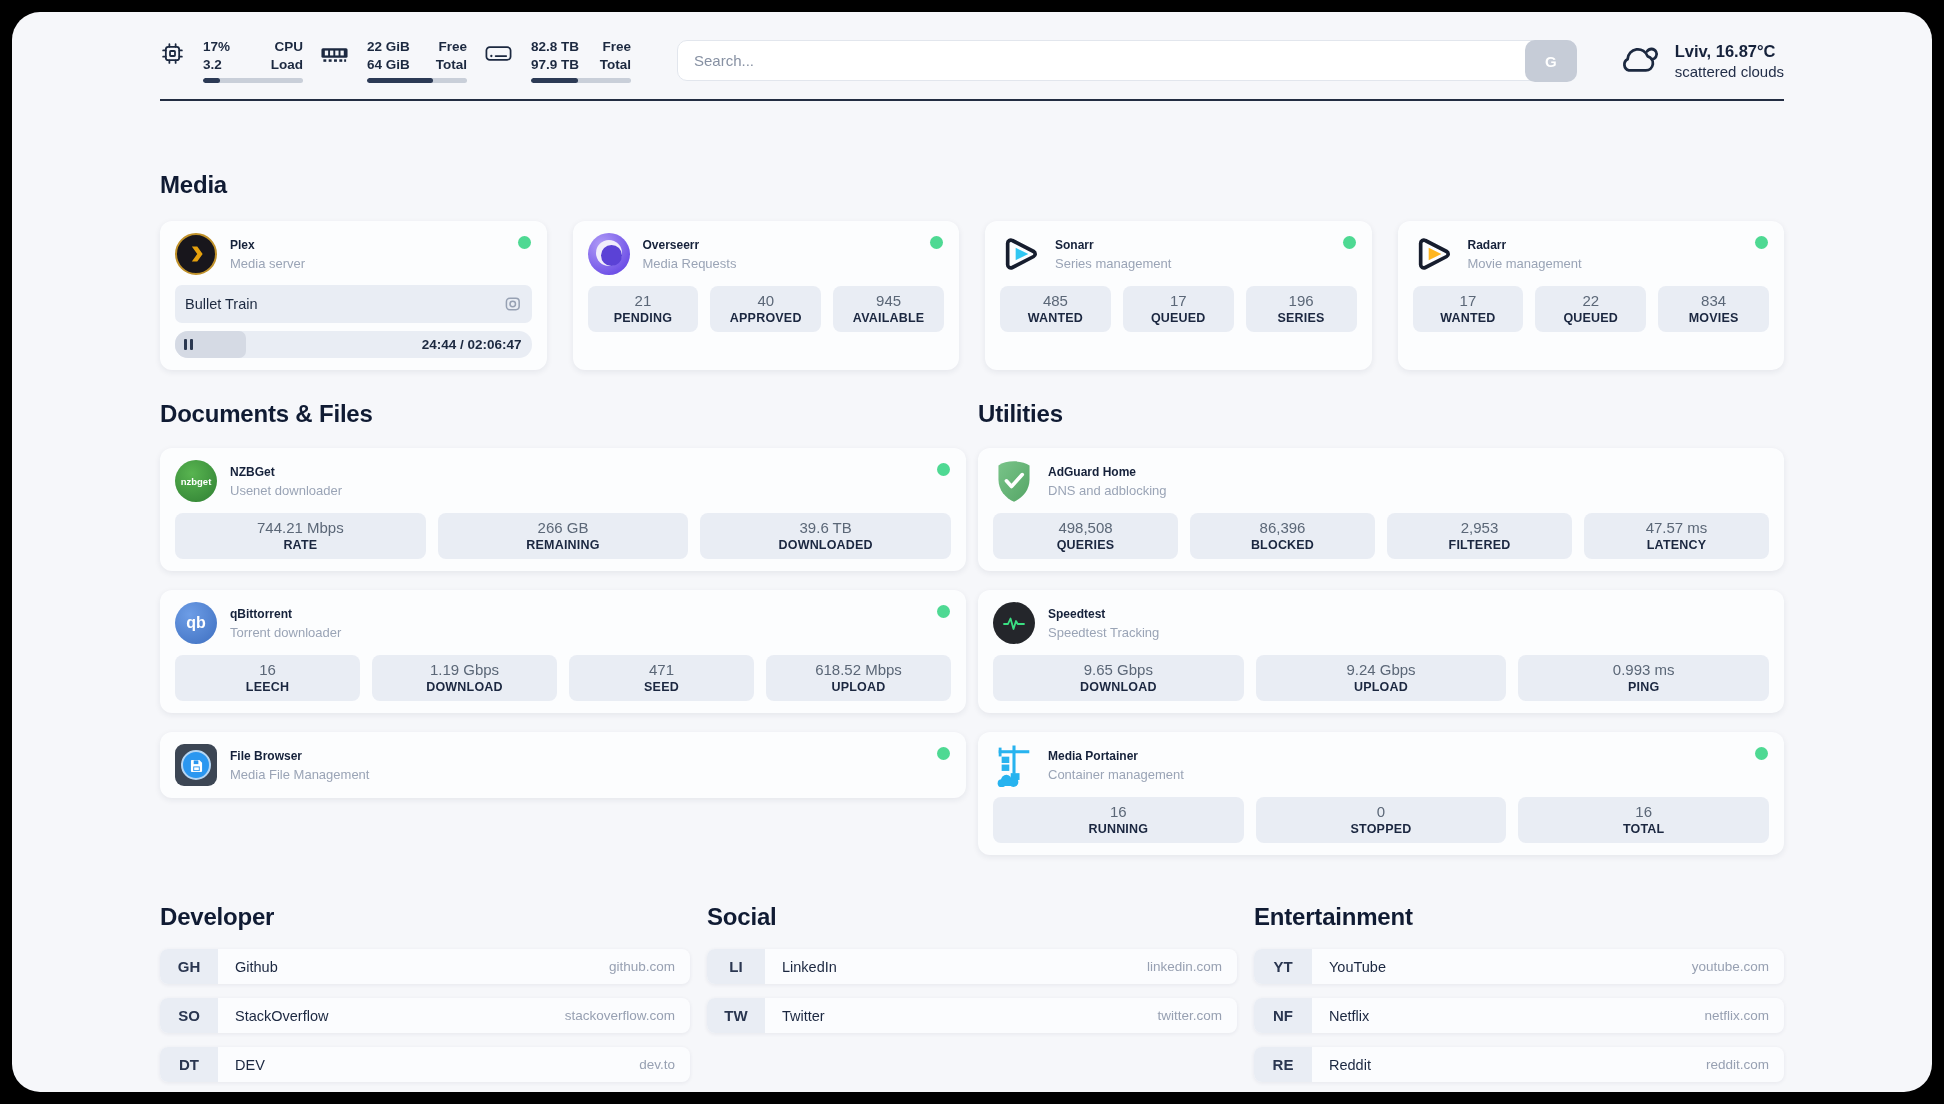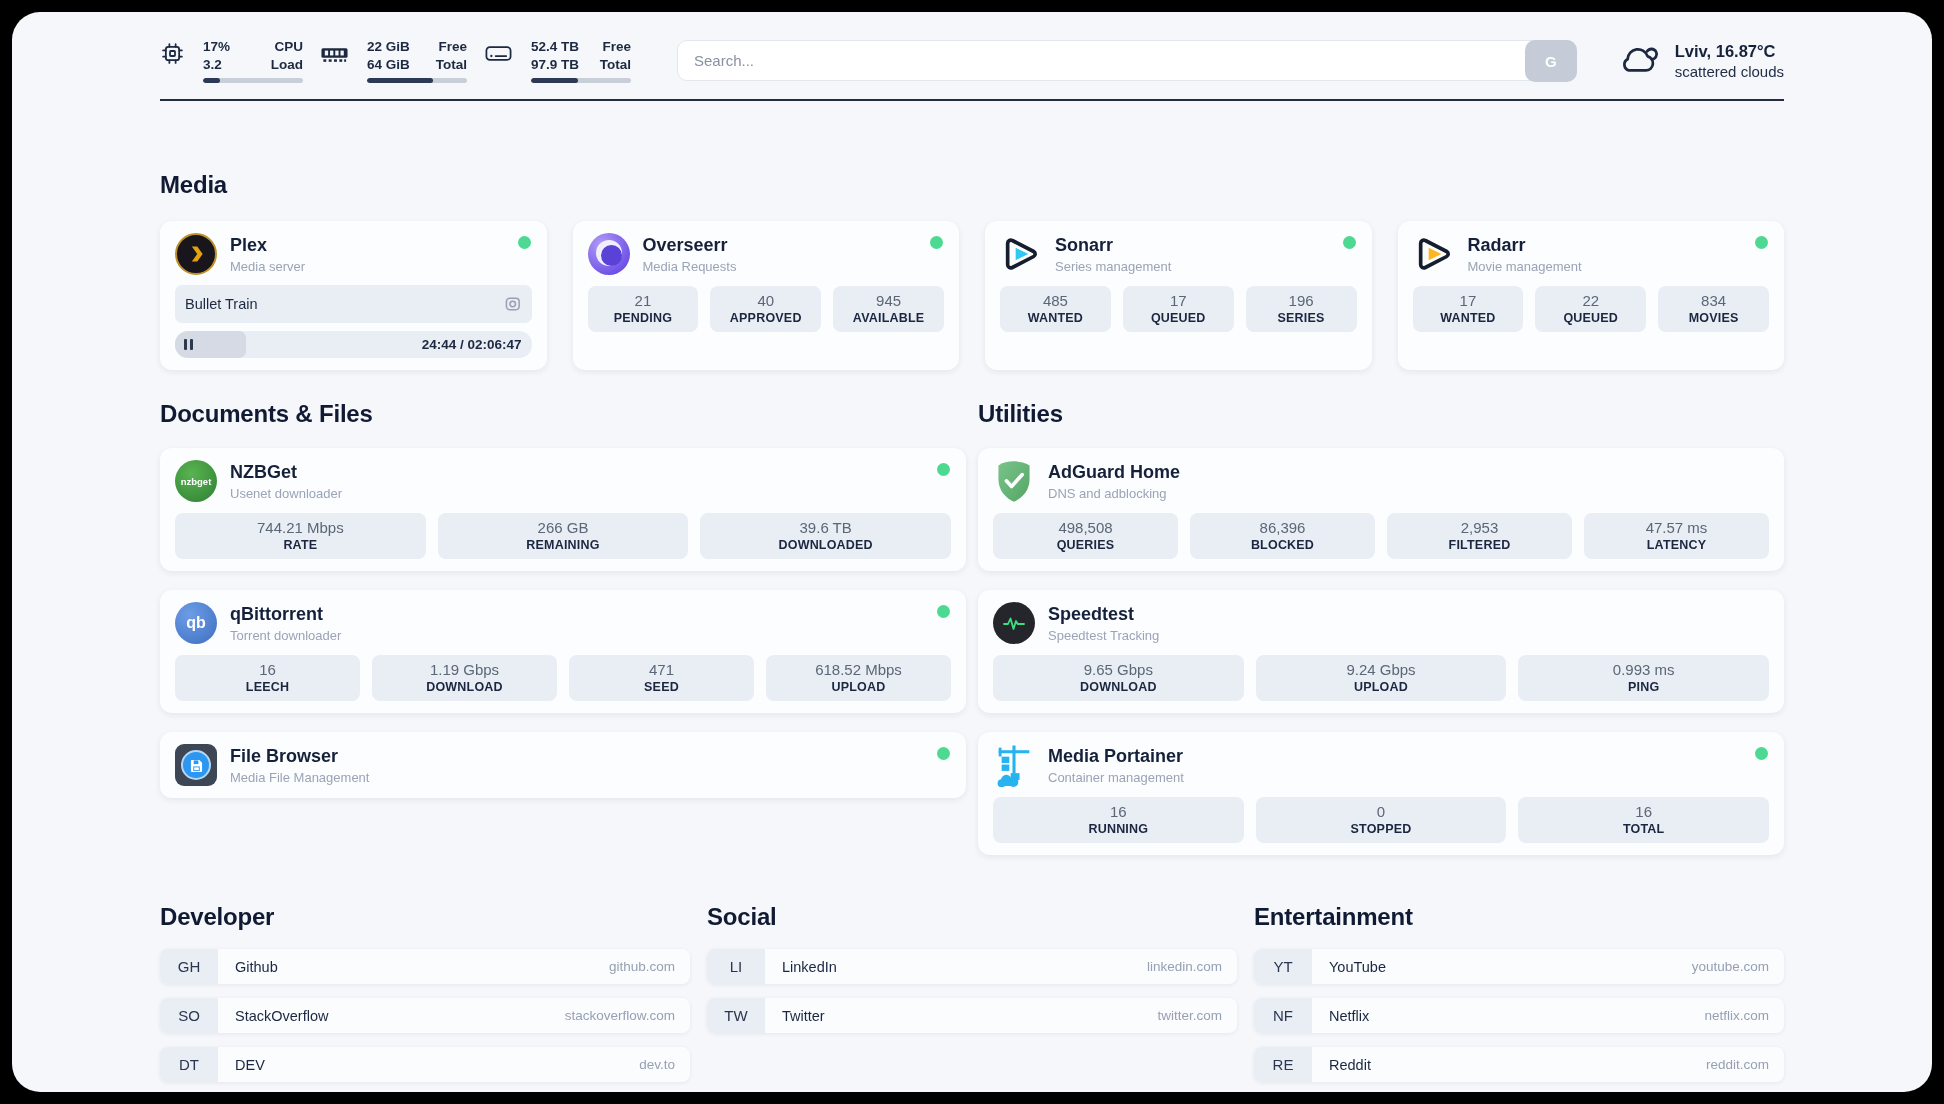--- a/index.html
+++ b/index.html
@@ -31,21 +31,21 @@
   h2.sec{font-size:24px;font-weight:600;color:#101b33;letter-spacing:-.2px}
   .media-head{margin:70px 0 22px}
   .media-grid{display:grid;grid-template-columns:repeat(4,1fr);gap:26px}
   .mid-grid{display:grid;grid-template-columns:1fr 1fr;gap:12px;margin-top:30px;align-items:start}
   .mid-col h2{margin-bottom:20px}
   .mid-col .card + .card{margin-top:19px}
 
   
   .card{background:#fcfdfe;border-radius:12px;box-shadow:0 2px 6px rgba(25,35,65,.08);padding:12px 15px;position:relative;cursor:pointer}
   .card-head{display:flex;align-items:center;gap:13px}
-  .app-title{font-size:18px;font-weight:600;color:#15213a;line-height:1.2}
+  .app-title{font-size:12px;font-weight:600;color:#15213a;line-height:1.2}
   .app-sub{font-size:13px;color:#9aa4b6;margin-top:3px}
   .dot{position:absolute;top:15px;right:16px;width:13px;height:13px;border-radius:50%;background:#4ed993}
   .stats{display:grid;gap:12px;margin-top:11px}
   .stats-3{grid-template-columns:repeat(3,1fr)}
   .stats-4{grid-template-columns:repeat(4,1fr)}
   .stat{background:#e9edf4;border-radius:8px;text-align:center;padding:6px 4px 7px}
   .stat-value{font-size:15px;color:#5b6777}
   .stat-label{font-size:12.5px;font-weight:700;color:#1b2740;margin-top:2px;letter-spacing:.2px}
 
   
@@ -67,21 +67,21 @@
   .qb-circ{background:radial-gradient(circle at 35% 30%,#6d9de6,#3e6fc0);color:#fff;font-weight:700;font-size:16px}
   .fb-sq{width:42px;height:42px;border-radius:9px;background:#3c4654;display:flex;align-items:center;justify-content:center;flex:none}
   .fb-circ{width:30px;height:30px;border-radius:50%;background:#2b97f0;border:2px solid #b5d6f4;display:flex;align-items:center;justify-content:center}
   .st-circ{background:#24262b}
 
   
   .bm-section{display:grid;grid-template-columns:1fr 1fr 1fr;gap:17px;margin-top:48px;align-items:start}
   .bm-col h2{margin-bottom:18px}
   .bm-list{display:flex;flex-direction:column;gap:14px}
   .bm-row{display:flex;align-items:center;height:35px;background:#fbfcfe;border-radius:8px;box-shadow:0 1px 4px rgba(25,35,65,.07);overflow:hidden;cursor:pointer}
-  .bm-abbr{width:58px;align-self:stretch;background:#e9edf4;display:flex;align-items:center;justify-content:center;font-size:15px;font-weight:400;color:#2a3650}
+  .bm-abbr{width:58px;align-self:stretch;background:#e9edf4;display:flex;align-items:center;justify-content:center;font-size:15px;font-weight:700;color:#2a3650}
   .bm-name{margin-left:17px;font-size:14.5px;color:#1b2740;font-weight:500}
   .bm-url{margin-left:auto;margin-right:15px;font-size:13.5px;color:#97a0b2}
 </style>
 </head>
 <body>
 
 <div class="panel">
   <div class="content">
 
     <div class="topbar">
@@ -152,21 +152,21 @@
           <span class="res-icon">
             <svg width="29" height="25" viewBox="0 0 30 24" fill="none" stroke="#1c2940" stroke-width="1.8" stroke-linecap="round">
               <rect x="2.5" y="5.5" width="25" height="13" rx="3.5"></rect>
               <circle cx="7.6" cy="14.6" r="1.2" fill="#1c2940" stroke="none"></circle>
               <path d="M12 14.6h11"></path>
             </svg>
           </span>
           <div class="res-body">
             <div class="res-rows">
               <span class="res-vals">
-                <span>52.4 TB</span>
+                <span>82.8 TB</span>
                 <span>97.9 TB</span>
               </span>
               <span class="res-labels">
                 <span>Free</span>
                 <span>Total</span>
               </span>
             </div>
             <div class="res-bar">
                 <div class="res-fill" style="width: 47%;"></div>
               </div>

